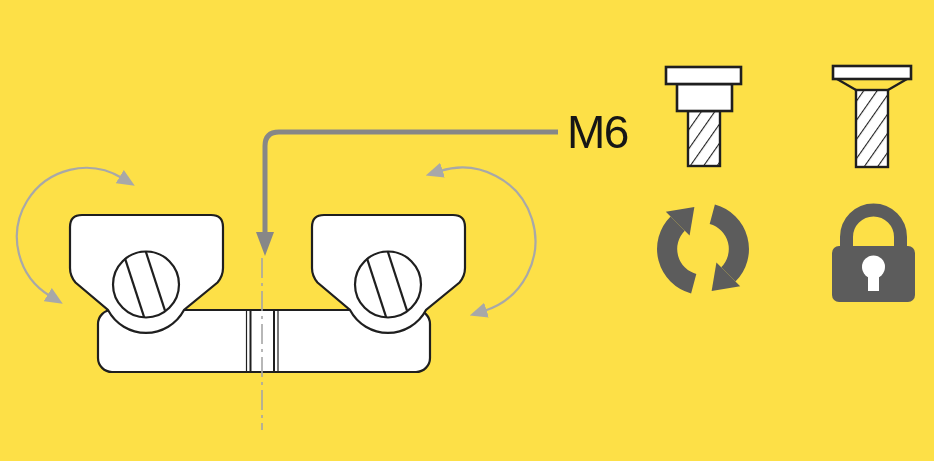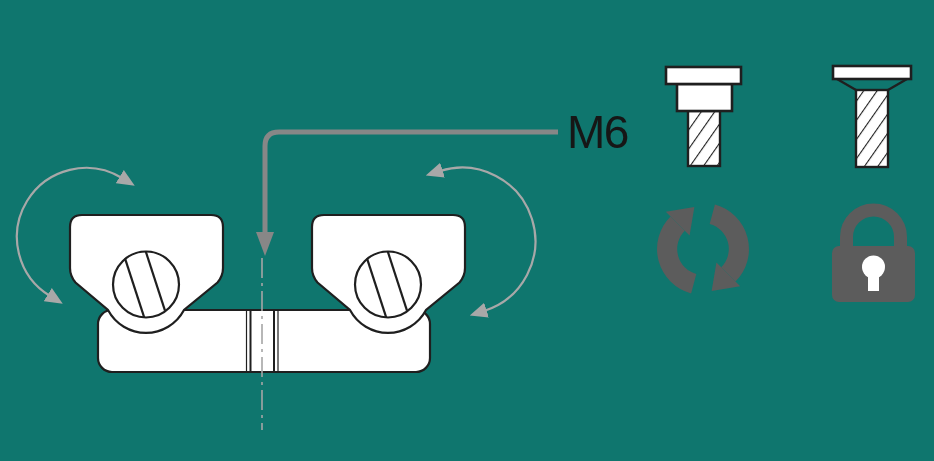--- a/index.html
+++ b/index.html
@@ -1,20 +1,20 @@
 <!DOCTYPE html>
 <html><head>
 <meta charset="utf-8">
 <style>
   html, body { margin: 0; padding: 0; background: #ffffff; }
   .canvas {
     position: relative;
     width: 934px;
     height: 461px;
-    background: #0f766e;
+    background: #fde047;
     overflow: hidden;
     font-family: "Liberation Sans", sans-serif;
   }
   .canvas svg { position: absolute; left: 0; top: 0; }
   .thread-label {
     font-family: "Liberation Sans", sans-serif;
     font-size: 46px;
     letter-spacing: -1.5px;
     fill: #161616;
   }

